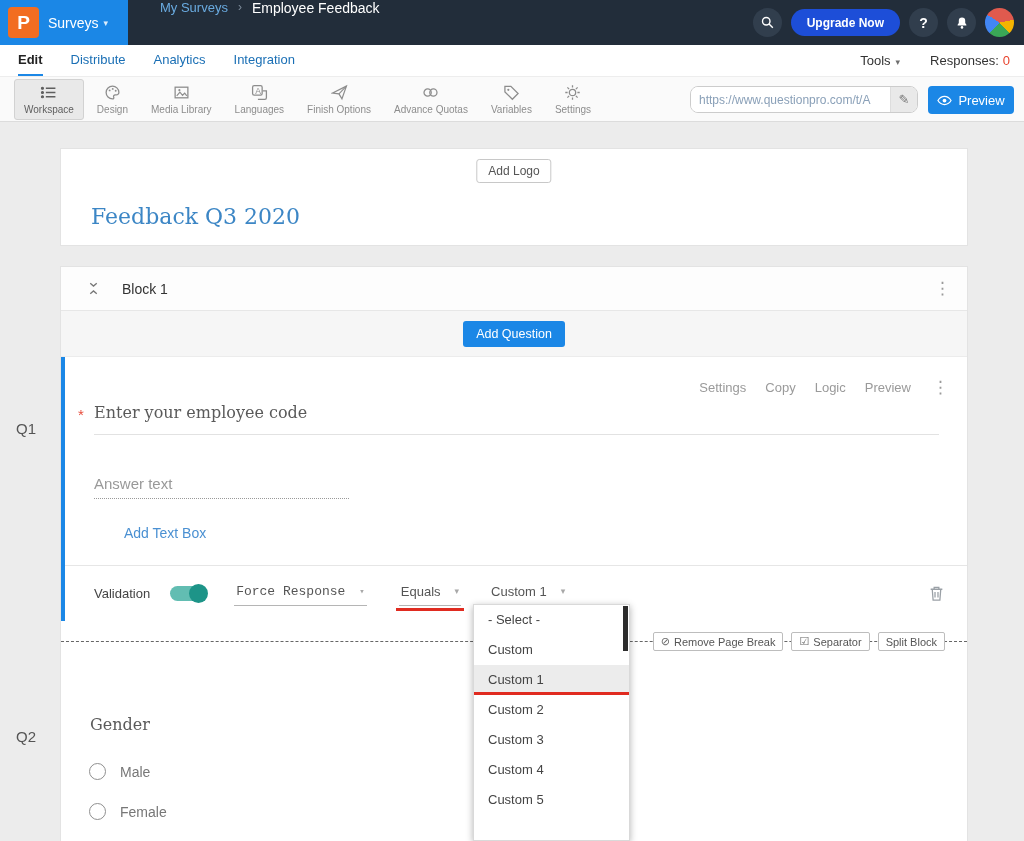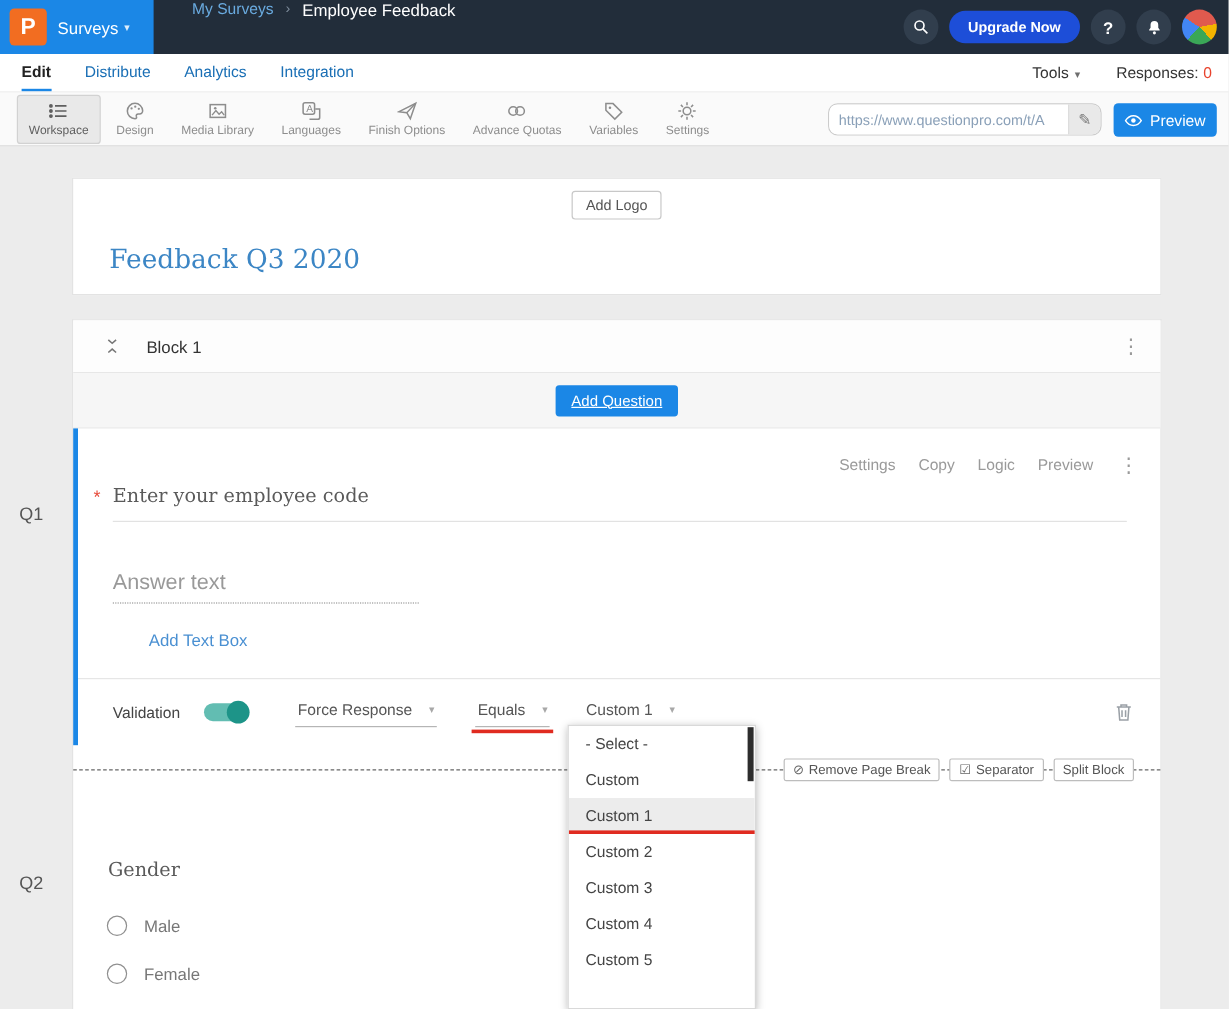--- a/index.html
+++ b/index.html
@@ -45,29 +45,29 @@
   .add-logo-btn { position:absolute; left:50%; transform:translateX(-50%); top:10px; padding:4px 11px; border:1px solid #c8c8c8; border-radius:3px; font-size:12px; color:#555; background:#fff; }
   .survey-title { position:absolute; left:30px; top:55px; font-size:22px; color:#3c86c5; }
 
   
   .main-card { position:absolute; left:60px; top:266px; width:908px; height:575px; background:#fff; border:1px solid #e3e3e3; border-bottom:0; }
   .block-header { height:44px; background:#fdfdfd; border-bottom:1px solid #e7e7e7; display:flex; align-items:center; padding:0 16px; }
   .collapse { color:#777; margin-left:10px; display:flex; }
   .block-title { margin-left:22px; font-size:14px; color:#333; }
   .kebab { margin-left:auto; color:#9a9a9a; font-size:17px; line-height:1; }
   .add-q-row { height:46px; background:#f6f6f6; border-bottom:1px solid #ececec; display:flex; align-items:center; justify-content:center; }
-  .add-q-btn { background:#1b87e6; color:#fff; font-size:12.5px; padding:6px 13px; border-radius:3px;text-decoration:underline; }
+  .add-q-btn { background:#1b87e6; color:#fff; font-size:12.5px; padding:6px 13px; border-radius:3px; }
 
   
   .q1-panel { position:relative; height:264px; border-left:4px solid #1b87e6; }
   .q1-actions { position:absolute; top:22px; right:18px; display:flex; gap:19px; align-items:center; color:#9a9a9a; font-size:13px; }
   .q-row { position:absolute; left:29px; right:28px; top:46px; height:32px; border-bottom:1px solid #e2e2e2; }
   .req { position:absolute; left:-16px; top:3px; color:#e74c3c; font-size:15px; }
   .q-text { font-size:16px; color:#5a5a5a; }
-  .answer { position:absolute; left:29px; top:118px; width:255px; border-bottom:1px dotted #999; color:#999; font-size:18px; padding-bottom:6px; }
+  .answer { position:absolute; left:29px; top:118px; width:255px; border-bottom:1px dotted #999; color:#999; font-size:15px; padding-bottom:6px; }
   .add-textbox { position:absolute; left:59px; top:168px; color:#4a90d2; font-size:14px; }
   .validation-bar { position:absolute; left:0; right:0; bottom:0; height:56px; border-top:1px solid #e6e6e6; display:flex; align-items:center; padding:0 22px 0 29px; }
   .v-label { font-size:13px; color:#444; }
   .toggle { width:36px; height:15px; border-radius:8px; background:#62bdb2; position:relative; margin-left:20px; }
   .toggle-knob { position:absolute; right:-2px; top:-2px; width:19px; height:19px; border-radius:50%; background:#1d9488; }
   .vsel { display:flex; align-items:center; font-size:13px; color:#555; border-bottom:1px solid #b5b5b5; padding:2px 2px 6px 2px; position:relative; }
   .vsel .caret { color:#999; margin-left:14px; }
   .annot::after { content:""; position:absolute; left:-3px; right:-3px; bottom:-6px; height:3px; background:#e02b20; }
   .trash { margin-left:auto; color:#9aa0a6; display:flex; }
 
@@ -265,21 +265,21 @@
         <span class="q-text slab">Enter your employee code</span>
       </div>
       <div class="answer">Answer text</div>
       <div class="add-textbox">Add Text Box</div>
 
       <div class="validation-bar">
         <span class="v-label">Validation</span>
         <span class="toggle">
             <span class="toggle-knob"></span>
           </span>
-        <span class="vsel" style="margin-left:40px;">
+        <span class="vsel" style="margin-left:28px;font-family:Liberation Mono, monospace;">
           <span>Force Response</span>
             <span class="caret">▾</span>
         </span>
         <span class="vsel annot" style="margin-left:32px;">
           <span>Equals</span>
             <span class="caret">▾</span>
         </span>
         <span class="vsel" style="margin-left:28px;">
           <span>Custom 1</span>
             <span class="caret">▾</span>

